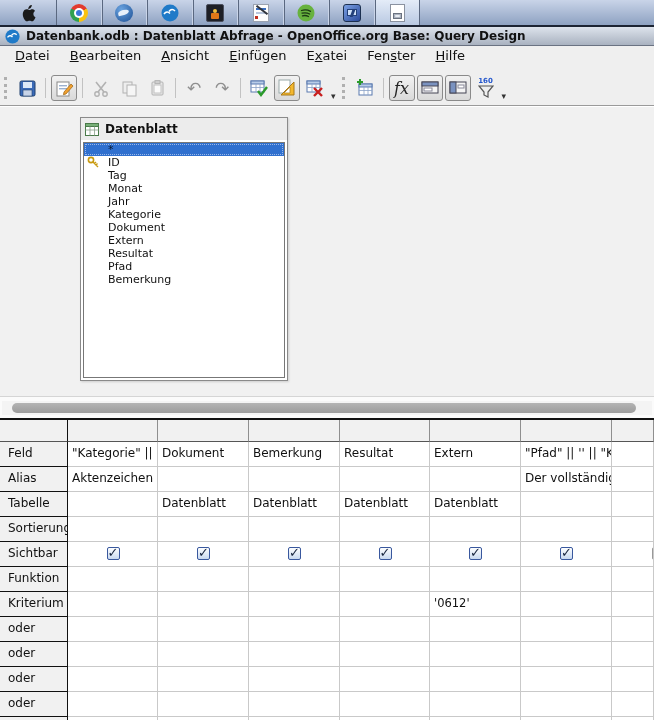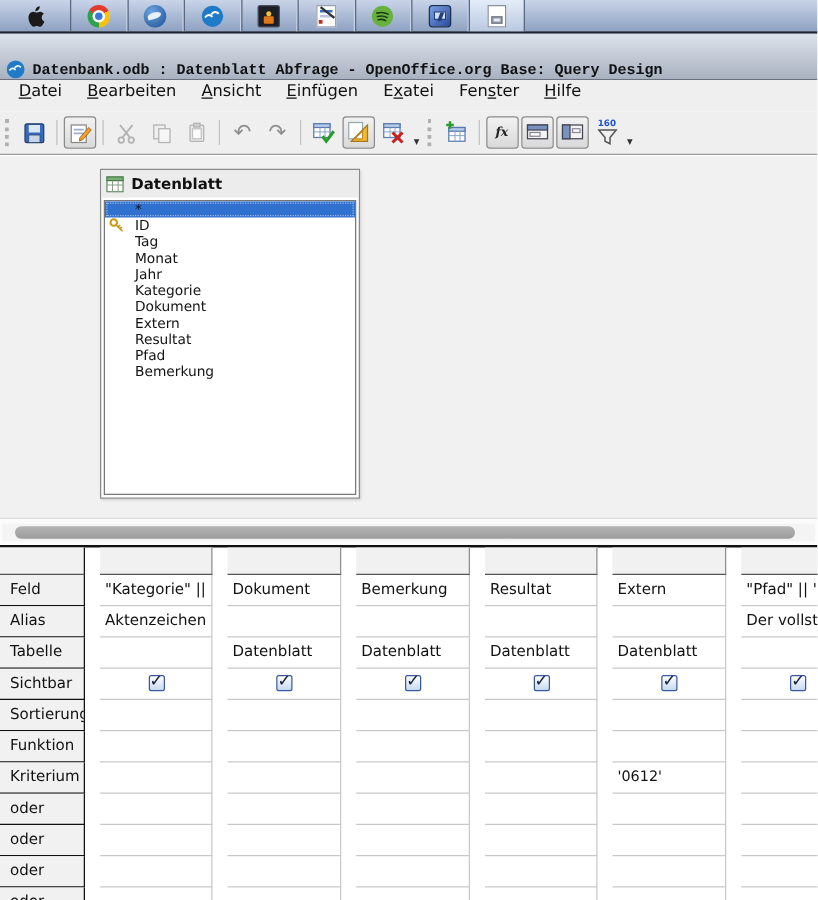--- a/index.html
+++ b/index.html
@@ -10,41 +10,41 @@
   .appbar { height:27px; display:flex; align-items:stretch;
     background:linear-gradient(#c9d4e8,#8ea2c2); border-bottom:2px solid #1c2433; }
   .appbar .apple-cell { width:56px; display:flex; align-items:center; justify-content:center; }
   .appbar .icon-box { width:45.5px; display:flex; align-items:center; justify-content:center;
     border-left:1px solid #5a6880; border-right:1px solid #c9d4e8; }
   .appbar .icon-box.selected { background:linear-gradient(#e4ecf8,#b9c9e2); border-right:1px solid #5a6880; }
   .appbar .filler { flex:1; }
   .ic { display:inline-block; }
 
   
-  .titlebar { height:37px; display:flex; align-items:flex-end; gap:6px; padding-left:5px;
-    background:linear-gradient(#dde3ec,#a9b2c0); border-bottom:1px solid #6a7282;font-family:Liberation Mono, monospace; }
+  .titlebar { height:19px; display:flex; align-items:center; gap:6px; padding-left:5px;
+    background:linear-gradient(#dde3ec,#a9b2c0); border-bottom:1px solid #6a7282; }
   .titlebar .title { font-size:12px; font-weight:bold; color:#111; white-space:nowrap; }
 
   
   .menubar { height:25px; background:#efefef; display:flex; align-items:flex-start;
     padding-left:6px; gap:2px; }
   .menu-item { font-size:13px; color:#111; padding:2px 9px; white-space:nowrap; cursor:default; }
   .menu-item .mn { text-decoration:underline; }
 
   
   .toolbar { height:35px; background:#efefef; display:flex; align-items:center;
     border-bottom:1px solid #9a9a9a; padding-left:2px; }
   .grip { width:5px; height:22px; border-left:3px dotted #b0b0b0; margin:0 4px 0 2px; }
   .tbtn { width:26px; height:26px; display:flex; align-items:center; justify-content:center;
     margin:0 1px; border:1px solid transparent; border-radius:3px; }
   .tbtn.active { border:1px solid #8a8a8a; background:linear-gradient(#f2f2f2,#d9d9d9); }
   .tsep { width:1px; height:20px; background:#c2c2c2; margin:0 4px; }
   .tbtn .glyph { font-size:17px; color:#8f8f8f; line-height:1; }
   .ovf { font-size:9px; color:#333; align-self:flex-end; margin:0 4px 4px 2px; }
-  .fx-label { font-size:10px; font-weight:bold; font-style:italic; color:#222;
+  .fx-label { font-size:16px; font-weight:normal; font-style:italic; color:#222;
     font-family:"DejaVu Serif","Liberation Serif",serif; }
   .num-label { font-size:7px; font-weight:bold; color:#2255cc; line-height:1; }
 
   
   .workpanel { height:290px; background:#f1f1f1; border-top:1px solid #ffffff; position:relative; }
   .twin { position:absolute; left:80px; top:10px; width:208px; height:264px;
     background:#fff; border:1px solid #8a8a8a; box-shadow:1px 1px 2px rgba(0,0,0,.15); }
   .twin-header { height:22px; background:#ececec; display:flex; align-items:center; gap:6px;
     padding-left:4px; }
   .twin-title { font-size:12px; font-weight:bold; color:#111; }
@@ -58,21 +58,21 @@
 
   
   .hscroll-zone { height:22px; background:#fbfbfb; border-top:1px solid #d5d5d5;
     display:flex; align-items:center; }
   .hscroll-track { height:14px; flex:1; margin:0 2px; background:#f4f4f4; position:relative; }
   .hscroll-thumb { position:absolute; left:10px; right:16px; top:2px; height:10px;
     border-radius:5px; background:linear-gradient(#b4b4b4,#9c9c9c); }
 
   
   .qgrid { border-top:2px solid #111; background:#fff; }
-  .qrow { display:flex;gap:12px; }
+  .qrow { display:flex; }
   .qc { flex:none; overflow:hidden; white-space:nowrap; font-size:12px; color:#111; }
   .w-label{width:68px} .w1{width:90px} .w2{width:91px} .w3{width:91px}
   .w4{width:90px} .w5{width:91px} .w6{width:91px} .w7{width:42px}
   .hdr-row .qc { height:22px; background:#f1f1f1; border-right:1px solid #8f8f8f;
     border-bottom:1px solid #555; }
   .hdr-row .w-label { border-right:1px solid #111; }
   .body-row .qc { height:25px; border-right:1px solid #c9c9c9; border-bottom:1px solid #c9c9c9;
     padding:4px 3px 0 4px; }
   .body-row .rowlabel { background:#f1f1f1; border-right:1px solid #111; border-bottom:1px solid #111;
     padding-left:8px; }
@@ -376,20 +376,31 @@
     <div class="qc w1"></div>
     <div class="qc w2">Datenblatt</div>
     <div class="qc w3">Datenblatt</div>
     <div class="qc w4">Datenblatt</div>
     <div class="qc w5">Datenblatt</div>
     <div class="qc w6"></div>
     <div class="qc w7"></div>
   </div>
 
   <div class="qrow body-row">
+    <div class="qc w-label rowlabel">Sortierung</div>
+    <div class="qc w1"></div>
+    <div class="qc w2"></div>
+    <div class="qc w3"></div>
+    <div class="qc w4"></div>
+    <div class="qc w5"></div>
+    <div class="qc w6"></div>
+    <div class="qc w7"></div>
+  </div>
+
+  <div class="qrow body-row">
     <div class="qc w-label rowlabel">Sichtbar</div>
     <div class="qc w1">
         <div class="qcheck" data-checked="true"></div>
       </div>
     <div class="qc w2">
         <div class="qcheck" data-checked="true"></div>
       </div>
     <div class="qc w3">
         <div class="qcheck" data-checked="true"></div>
       </div>
@@ -398,31 +409,20 @@
       </div>
     <div class="qc w5">
         <div class="qcheck" data-checked="true"></div>
       </div>
     <div class="qc w6">
         <div class="qcheck" data-checked="true"></div>
       </div>
     <div class="qc w7">
         <div class="qcheck clipped" data-checked="false"></div>
       </div>
-  </div>
-
-  <div class="qrow body-row">
-    <div class="qc w-label rowlabel">Sortierung</div>
-    <div class="qc w1"></div>
-    <div class="qc w2"></div>
-    <div class="qc w3"></div>
-    <div class="qc w4"></div>
-    <div class="qc w5"></div>
-    <div class="qc w6"></div>
-    <div class="qc w7"></div>
   </div>
 
   <div class="qrow body-row">
     <div class="qc w-label rowlabel">Funktion</div>
     <div class="qc w1"></div>
     <div class="qc w2"></div>
     <div class="qc w3"></div>
     <div class="qc w4"></div>
     <div class="qc w5"></div>
     <div class="qc w6"></div>

